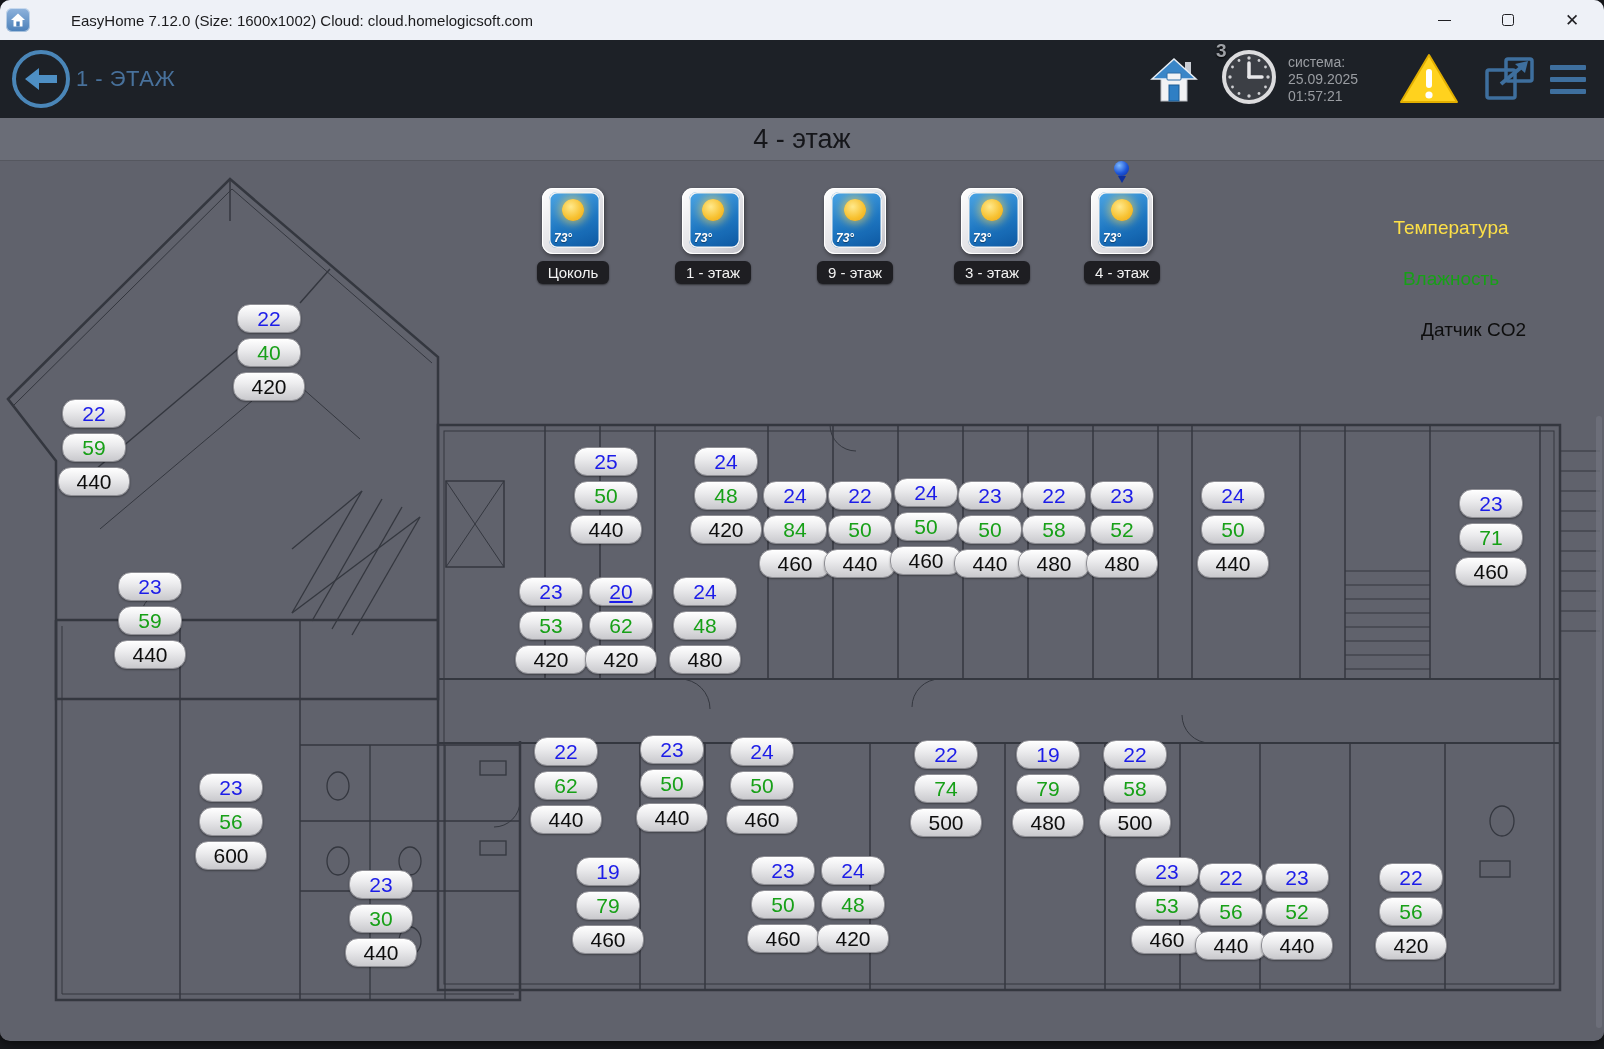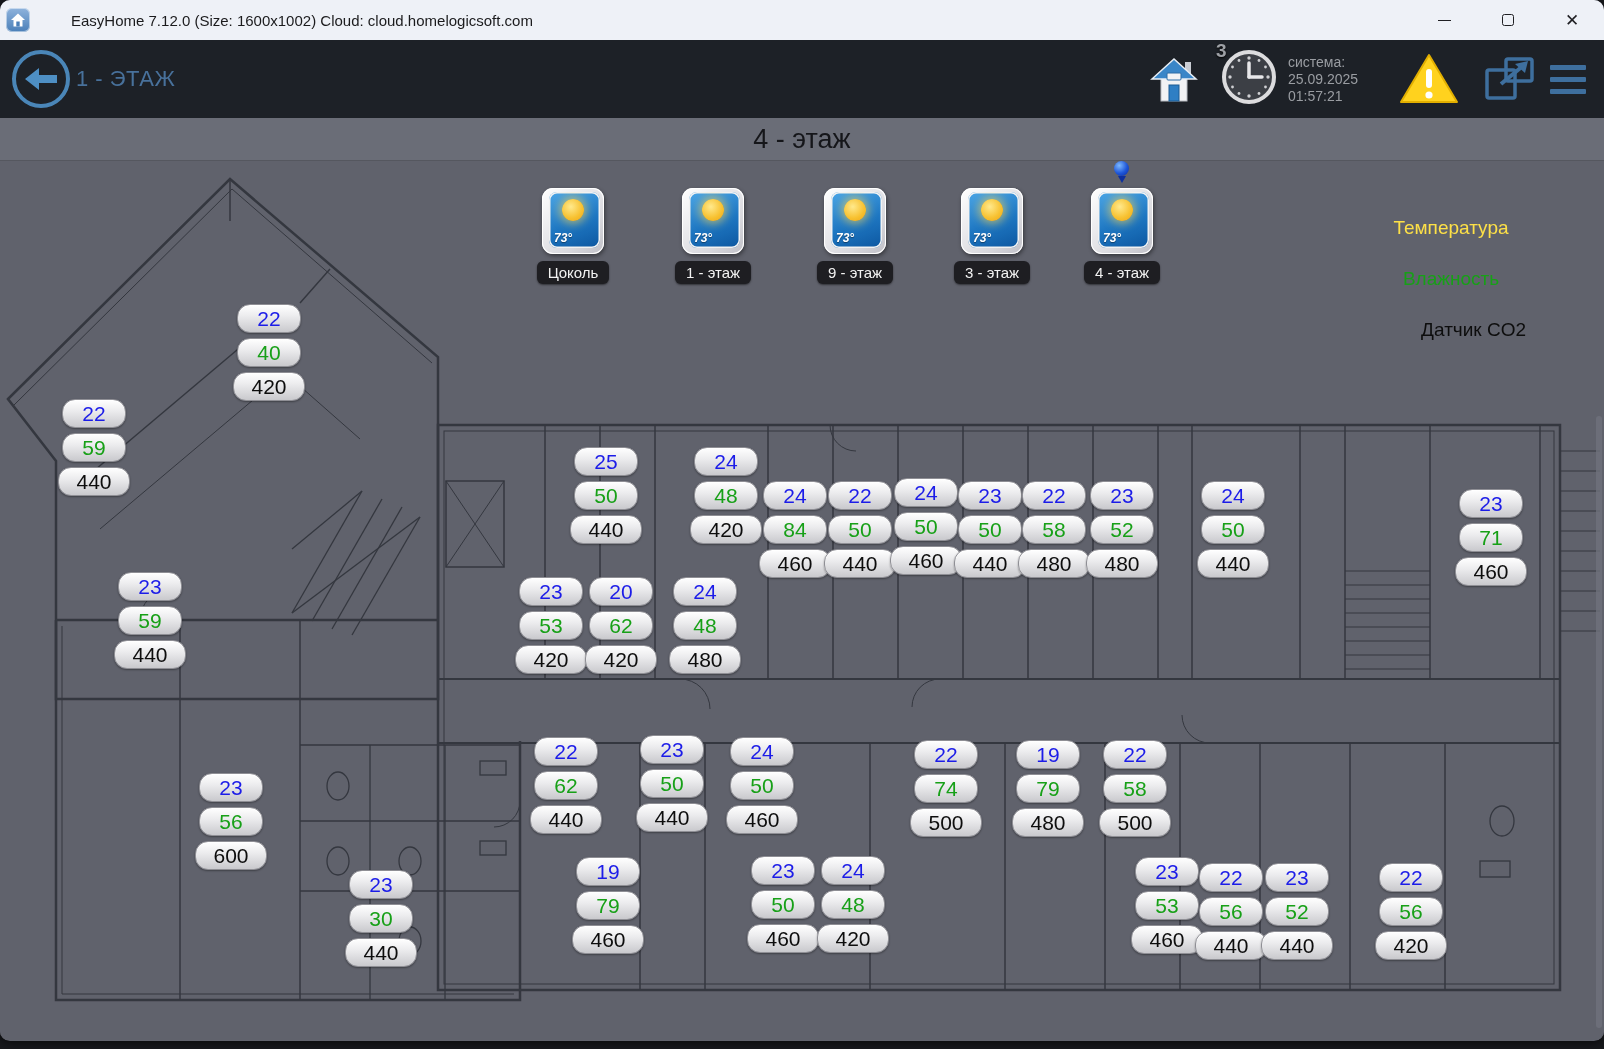--- a/index.html
+++ b/index.html
@@ -381,21 +381,21 @@
           <div class="pill" style="color: rgb(28, 28, 232);">23</div>
           <div class="pill" style="color: rgb(23, 160, 23);">71</div>
           <div class="pill co2" style="color: rgb(13, 13, 13);">460</div>
         </div>
         <div class="sensor-group" style="left: 511px; top: 416px;">
           <div class="pill" style="color: rgb(28, 28, 232);">23</div>
           <div class="pill" style="color: rgb(23, 160, 23);">53</div>
           <div class="pill co2" style="color: rgb(13, 13, 13);">420</div>
         </div>
         <div class="sensor-group" style="left: 581px; top: 416px;">
-          <div class="pill" style="color: rgb(28, 28, 232);">20</div>
+          <div class="pill" style="color: rgb(28, 28, 232); text-decoration: underline;">20</div>
           <div class="pill" style="color: rgb(23, 160, 23);">62</div>
           <div class="pill co2" style="color: rgb(13, 13, 13);">420</div>
         </div>
         <div class="sensor-group" style="left: 665px; top: 416px;">
           <div class="pill" style="color: rgb(28, 28, 232);">24</div>
           <div class="pill" style="color: rgb(23, 160, 23);">48</div>
           <div class="pill co2" style="color: rgb(13, 13, 13);">480</div>
         </div>
         <div class="sensor-group" style="left: 526px; top: 576px;">
           <div class="pill" style="color: rgb(28, 28, 232);">22</div>

